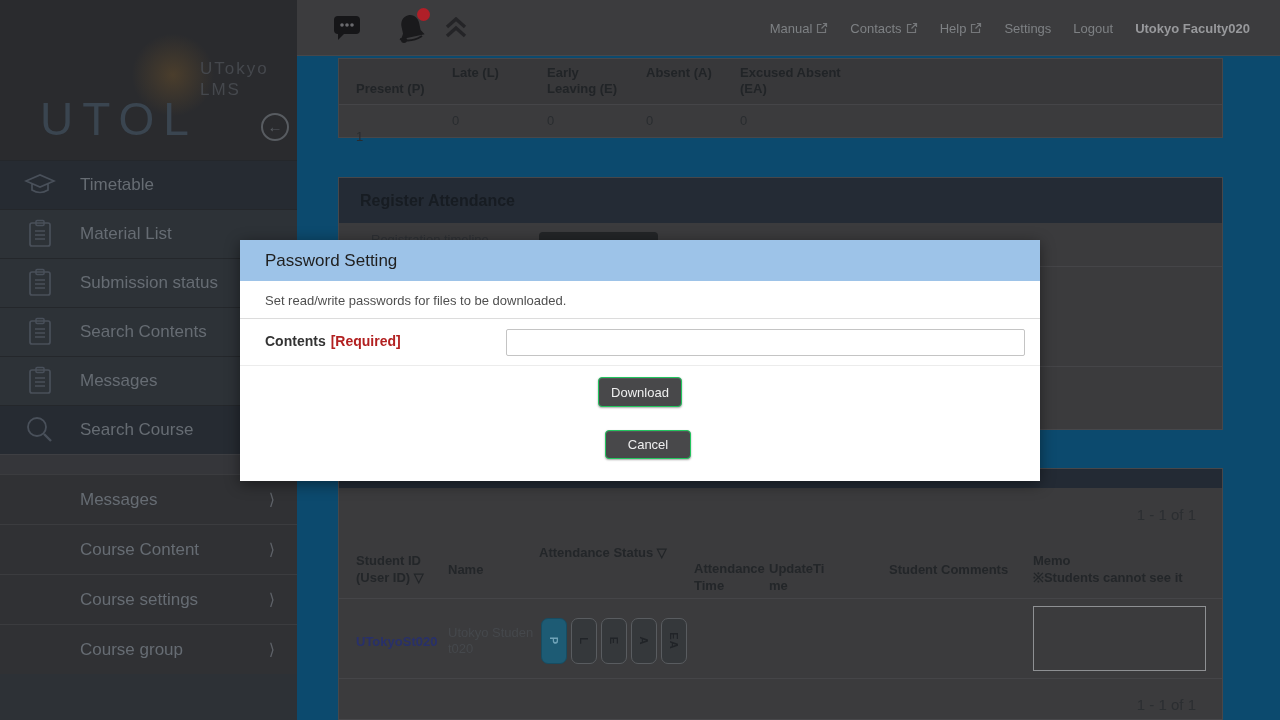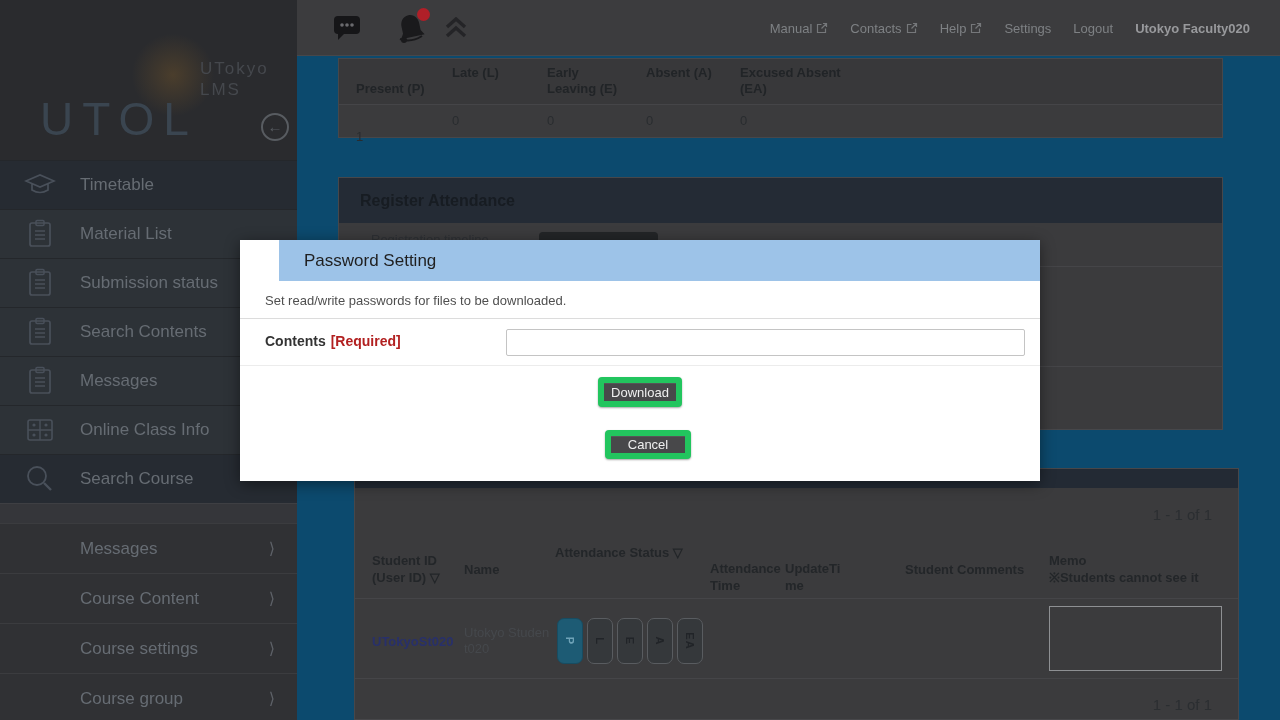--- a/index.html
+++ b/index.html
@@ -59,21 +59,21 @@
 
   .register { left:41px; top:120px; width:885px; height:253px; }
   .reg-head { height:45px; background:#242b35; display:flex; align-items:center; padding-left:21px; }
   .reg-title { font-size:16px; font-weight:bold; color:#171c22; }
   .reg-label { position:absolute; left:32px; top:54px; font-size:13px; color:#2d3034; }
   .reg-btn { position:absolute; left:200px; top:54px; width:119px; height:28px;
              background:#232527; border-radius:4px; }
   .reg-line1 { position:absolute; left:0; top:88px; width:100%; border-top:1px solid #454548; }
   .reg-line2 { position:absolute; left:0; top:188px; width:100%; border-top:1px solid #454548; }
 
-  .attend { left:57px; top:411px; width:885px; height:252px; }
+  .attend { left:41px; top:411px; width:885px; height:252px; }
   .att-head { height:19px; background:#232a34; }
   .pag { position:absolute; right:26px; font-size:15px; color:#2b2e31; }
   .pag-top { top:37px; } .pag-bottom { top:227px; }
   .ath { position:absolute; font-size:13px; font-weight:bold; color:#232629; line-height:17px; }
   .ath-c1 { left:17px; top:83px; width:90px; }
   .ath-c2 { left:109px; top:92px; }
   .ath-c3 { left:200px; top:75px; }
   .ath-c4 { left:355px; top:91px; width:72px; word-break:break-all; }
   .ath-c5 { left:430px; top:91px; width:60px; word-break:break-all; }
   .ath-c6 { left:550px; top:92px; }
@@ -88,30 +88,30 @@
             background:#35383b; color:#212428; display:flex; align-items:center;
             justify-content:center; font-size:11px; font-weight:bold; cursor:pointer; }
   .st-btn span { transform:rotate(90deg); display:block; letter-spacing:1px; }
   .st-btn.active { background:#1d5b74; border-color:#174c61; color:#6fa3b8; }
   .memo-box { position:absolute; left:694px; top:137px; width:173px; height:65px;
               background:transparent; border:1px solid #8e9093; resize:none; }
 
   
   .modal { position:absolute; left:240px; top:240px; width:800px; height:241px;
            background:#ffffff; z-index:10; box-shadow:0 3px 14px rgba(0,0,0,.45); }
-  .modal-head { height:41px; background:#9dc3e8; display:flex; align-items:center; padding-left:25px;margin-left:39px; }
+  .modal-head { height:41px; background:#9dc3e8; display:flex; align-items:center; padding-left:25px; }
   .modal-title { font-size:17px; color:#1f1f1f; }
   .modal-desc { height:38px; border-bottom:1px solid #dcdcdc; font-size:13px; color:#4f4f4f;
                 padding:12px 0 0 25px; }
   .modal-form { position:relative; height:47px; border-bottom:1px solid #ececec; }
   .form-label { position:absolute; left:25px; top:14px; font-size:14px; font-weight:bold; color:#333; }
   .req { color:#b22020; margin-left:5px; }
   .pw-input { position:absolute; left:266px; top:10px; width:519px; height:27px;
               border:1px solid #c4c4c4; border-radius:2px; padding:0 6px; font-size:13px; }
-  .m-btn { position:absolute; left:50%; background:#48484a; border:6px solid #22c55e;
+  .m-btn { position:absolute; left:50%; background:#48484a; border:1px solid #22c55e;
            border-radius:4px; color:#efefef; font-size:13px; cursor:pointer;
            box-shadow:0 1px 2px rgba(0,0,0,.35), inset 0 1px 0 rgba(255,255,255,.08); }
   .dl-btn { top:137px; width:84px; height:30px; margin-left:-42px; }
   .cancel-btn { top:190px; width:86px; height:29px; margin-left:-35px; }
 
   svg { display:block; }
 </style>
 </head>
 <body>
 
@@ -220,33 +220,20 @@
       <div class="nav-item">
         <span class="nicon">
           <svg width="26" height="30" viewBox="0 0 26 30">
               <rect x="3" y="4" width="20" height="23" rx="2" fill="none" stroke="#49505a" stroke-width="1.7"></rect>
               <rect x="9" y="1.5" width="8" height="5" rx="1" fill="none" stroke="#49505a" stroke-width="1.5"></rect>
               <path d="M8 12h10M8 16h10M8 20h10" stroke="#49505a" stroke-width="1.5"></path>
             </svg>
         </span>
         <span class="nav-label">Messages</span>
       </div>
-      <div class="nav-item">
-        <span class="nicon">
-          <svg width="28" height="26" viewBox="0 0 28 26">
-              <rect x="2" y="3" width="24" height="20" rx="2" fill="none" stroke="#49505a" stroke-width="1.6"></rect>
-              <path d="M14 3v20M2 13h24" stroke="#49505a" stroke-width="1.4"></path>
-              <circle cx="8" cy="8" r="1.6" fill="#49505a"></circle>
-              <circle cx="20" cy="8" r="1.6" fill="#49505a"></circle>
-              <circle cx="8" cy="18" r="1.6" fill="#49505a"></circle>
-              <circle cx="20" cy="18" r="1.6" fill="#49505a"></circle>
-            </svg>
-        </span>
-        <span class="nav-label">Online Class Info</span>
-      </div>
       <div class="nav-item darker">
         <span class="nicon">
           <svg width="30" height="30" viewBox="0 0 30 30">
               <circle cx="12" cy="12" r="9" fill="none" stroke="#49505a" stroke-width="1.8"></circle>
               <path d="M19 19 L26 26" stroke="#49505a" stroke-width="2.4"></path>
             </svg>
         </span>
         <span class="nav-label">Search Course</span>
       </div>
       <div class="nav-spacer"></div>

